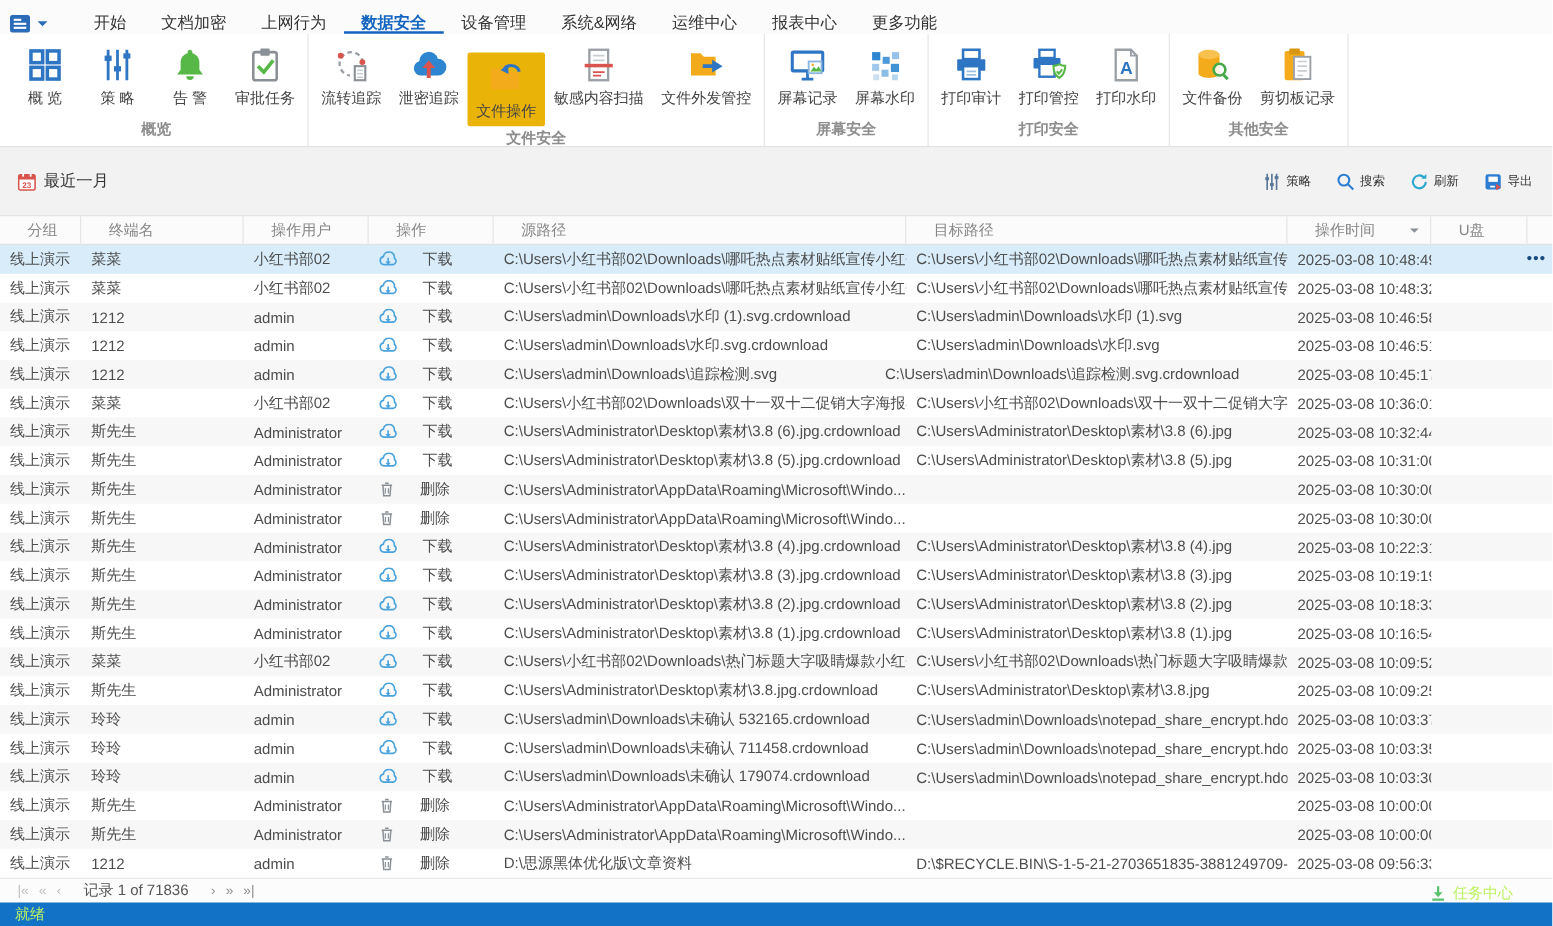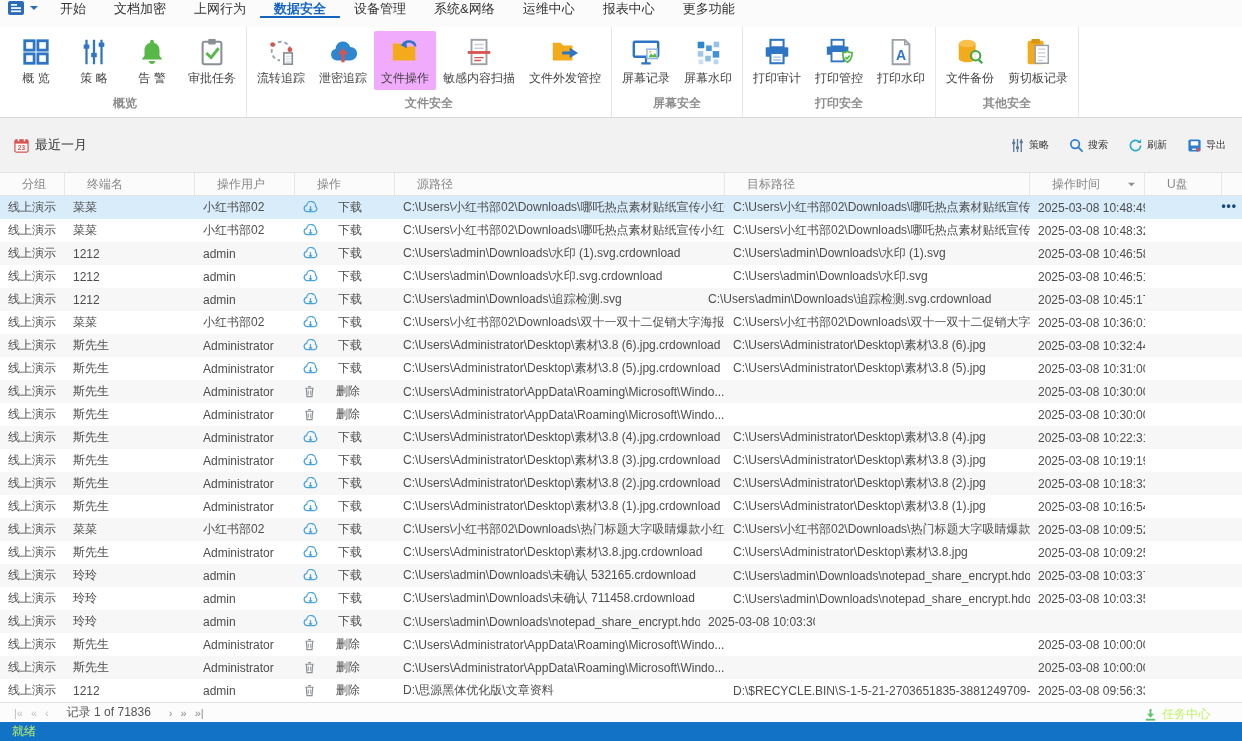--- a/index.html
+++ b/index.html
@@ -2,31 +2,31 @@
 <html><head>
 <meta charset="utf-8">
 <style>
   html,body{margin:0;padding:0;}
   body{
     width:1242px;height:741px;position:relative;overflow:hidden;background:#fff;
     font-family:"Liberation Sans","DejaVu Sans",sans-serif;
     -webkit-font-smoothing:antialiased;
   }
   
-  .menubar{height:27px;display:flex;align-items:flex-start;background:#fbfbfb;}
+  .menubar{height:27px;display:flex;align-items:flex-end;background:#fbfbfb;gap:15px;}
   .app-btn{display:flex;align-items:center;gap:3px;padding:0 8px 0 7px;}
   .tabs{display:flex;align-items:stretch;}
   .tab{padding:0 14px;display:flex;align-items:center;font-size:13px;color:#333;cursor:default;white-space:nowrap;}
   .tab.active{color:#1565c0;box-shadow:inset 0 -2px 0 #1565c0;font-weight:bold;}
   
   .ribbon{height:90px;background:#fff;border-bottom:1px solid #d9d9d9;display:flex;align-items:stretch;padding-left:4px;}
   .rgroup{display:flex;flex-direction:column;border-right:1px solid #e6e6e6;padding:0 3px;}
   .ritems{display:flex;flex:1;align-items:flex-start;padding-top:4px;}
   .ritem{display:flex;flex-direction:column;align-items:center;padding:4px 7px 3px;border-radius:2px;min-width:44px;}
-  .ritem.active{background:#f0abfc;}
+  .ritem.active{background:#eab308;margin-top:11px;}
   .ritem .ric{height:34px;display:flex;align-items:center;justify-content:center;}
   .ritem .rlb{font-size:12px;color:#444;white-space:nowrap;margin-top:1px;}
   .rgroup-label{text-align:center;font-size:12px;color:#8d8d8d;padding:1px 0 5px;font-weight:bold;}
   
   .filterbar{height:54px;background:#f2f2f2;display:flex;align-items:center;padding:0 16px 0 14px;}
   .datefilter{display:flex;align-items:center;gap:6px;font-size:13px;color:#333;}
   .fb-actions{margin-left:auto;display:flex;gap:20px;}
   .fb-act{display:flex;align-items:center;gap:4px;font-size:10px;color:#333;}
   
   .grid{background:#fff;position:relative;}
@@ -745,20 +745,21 @@
         <div class="td w3 action-cell">
           <span>
             <svg width="15" height="13" viewBox="0 0 16 14">
               <path d="M4.5 11.5a3.5 3.5 0 01-.6-6.9A4.8 4.8 0 0113.4 6 3 3 0 0112.3 11.5z" fill="none" stroke="#4aa3dc" stroke-width="1.4"></path>
               <path d="M8 5.5v4.6" stroke="#4aa3dc" stroke-width="1.4"></path>
               <path d="M5.7 8.8L8 11.6l2.3-2.8z" fill="#4aa3dc"></path>
             </svg>
           </span>
           <span>下载</span>
         </div>
+        <div class="td w4">C:\Users\admin\Downloads\未确认 179074.crdownload</div>
         <div class="td w5">C:\Users\admin\Downloads\notepad_share_encrypt.hdoc...</div>
         <div class="td w6">2025-03-08 10:03:30</div>
         <div class="td w7"></div>
       </div>
       <div class="trow">
         <div class="td w0">线上演示</div>
         <div class="td w1">斯先生</div>
         <div class="td w2">Administrator</div>
         <div class="td w3 action-cell">
           <span>

